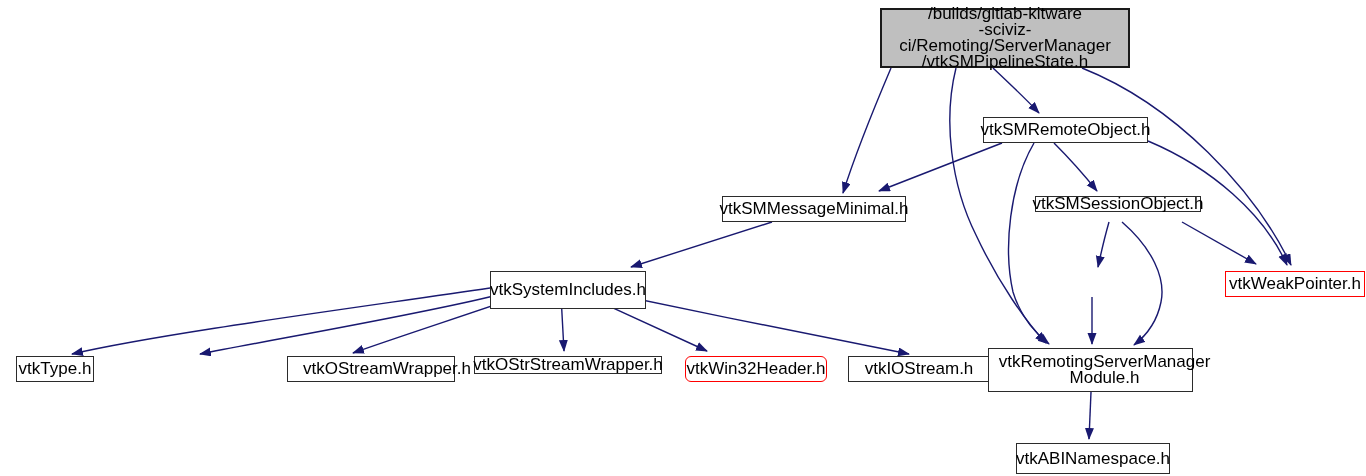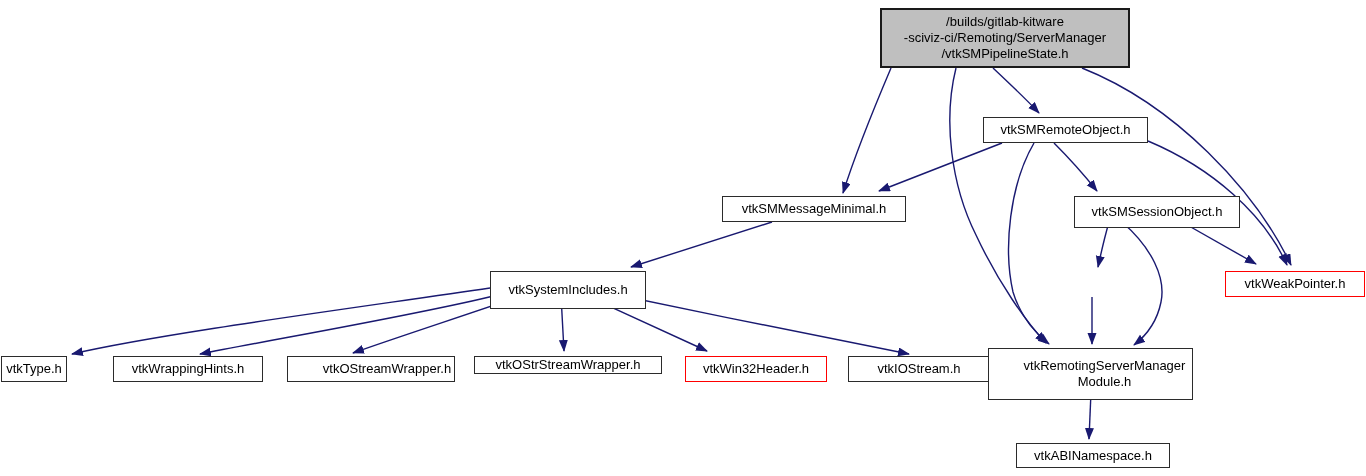--- a/index.html
+++ b/index.html
@@ -18,21 +18,21 @@
     position: absolute; left: 0; top: 0;
     width: 1366px; height: 476px;
     z-index: 0;
   }
   .node {
     position: absolute;
     box-sizing: border-box;
     background: #ffffff;
     border: 1px solid #2b2b2b;
     color: #000000;
-    font-size: 13px;
+    font-size: 17px;
     line-height: 16px;
     display: flex;
     align-items: center;
     justify-content: center;
     text-align: center;
     white-space: pre-line;
     z-index: 1;
     cursor: pointer;
   }
   .node.main {
@@ -82,37 +82,36 @@
   </svg>
 
   <div class="node main" style="left:880px; top:8px; width:250px; height:60px;">/builds/gitlab-kitware
 -sciviz-ci/Remoting/ServerManager
 /vtkSMPipelineState.h</div>
 
   <div class="node" style="left:983px; top:117px; width:165px; height:26px;">vtkSMRemoteObject.h</div>
 
   <div class="node" style="left:722px; top:196px; width:184px; height:26px;">vtkSMMessageMinimal.h</div>
 
-  <div class="node" style="left:1035px; top:196px; width:166px; height:32px;margin-left:39px;">vtkSMSessionObject.h</div>
+  <div class="node" style="left:1035px; top:196px; width:166px; height:16px;">vtkSMSessionObject.h</div>
 
   <div class="node" style="left:490px; top:271px; width:156px; height:38px;">vtkSystemIncludes.h</div>
 
 
   <div class="node red" style="left:1225px; top:271px; width:140px; height:26px;">vtkWeakPointer.h</div>
 
-  <div class="node" style="left:1px; top:356px; width:66px; height:26px;">vtkType.h</div>
+  <div class="node" style="left:16px; top:356px; width:78px; height:26px;">vtkType.h</div>
 
-  <div class="node" style="left:113px; top:356px; width:150px; height:26px;">vtkWrappingHints.h</div>
 
   <div class="node" style="left:287px; top:356px; width:168px; height:26px;padding-left:32px;">vtkOStreamWrapper.h</div>
 
   <div class="node" style="left:474px; top:356px; width:188px; height:18px;">vtkOStrStreamWrapper.h</div>
 
-  <div class="node red" style="left:685px; top:356px; width:142px; height:26px;">vtkWin32Header.h</div>
+  <div class="node red" style="left:685px; top:356px; width:142px; height:26px;border-radius:6px;">vtkWin32Header.h</div>
 
   <div class="node" style="left:848px; top:356px; width:142px; height:26px;">vtkIOStream.h</div>
 
-  <div class="node" style="left:988px; top:348px; width:205px; height:52px;padding-left:28px;">vtkRemotingServerManager
+  <div class="node" style="left:988px; top:348px; width:205px; height:44px;padding-left:28px;">vtkRemotingServerManager
 Module.h</div>
 
-  <div class="node" style="left:1016px; top:443px; width:154px; height:25px;">vtkABINamespace.h</div>
+  <div class="node" style="left:1016px; top:443px; width:154px; height:31px;">vtkABINamespace.h</div>
 
 </div>
 
 </body></html>

